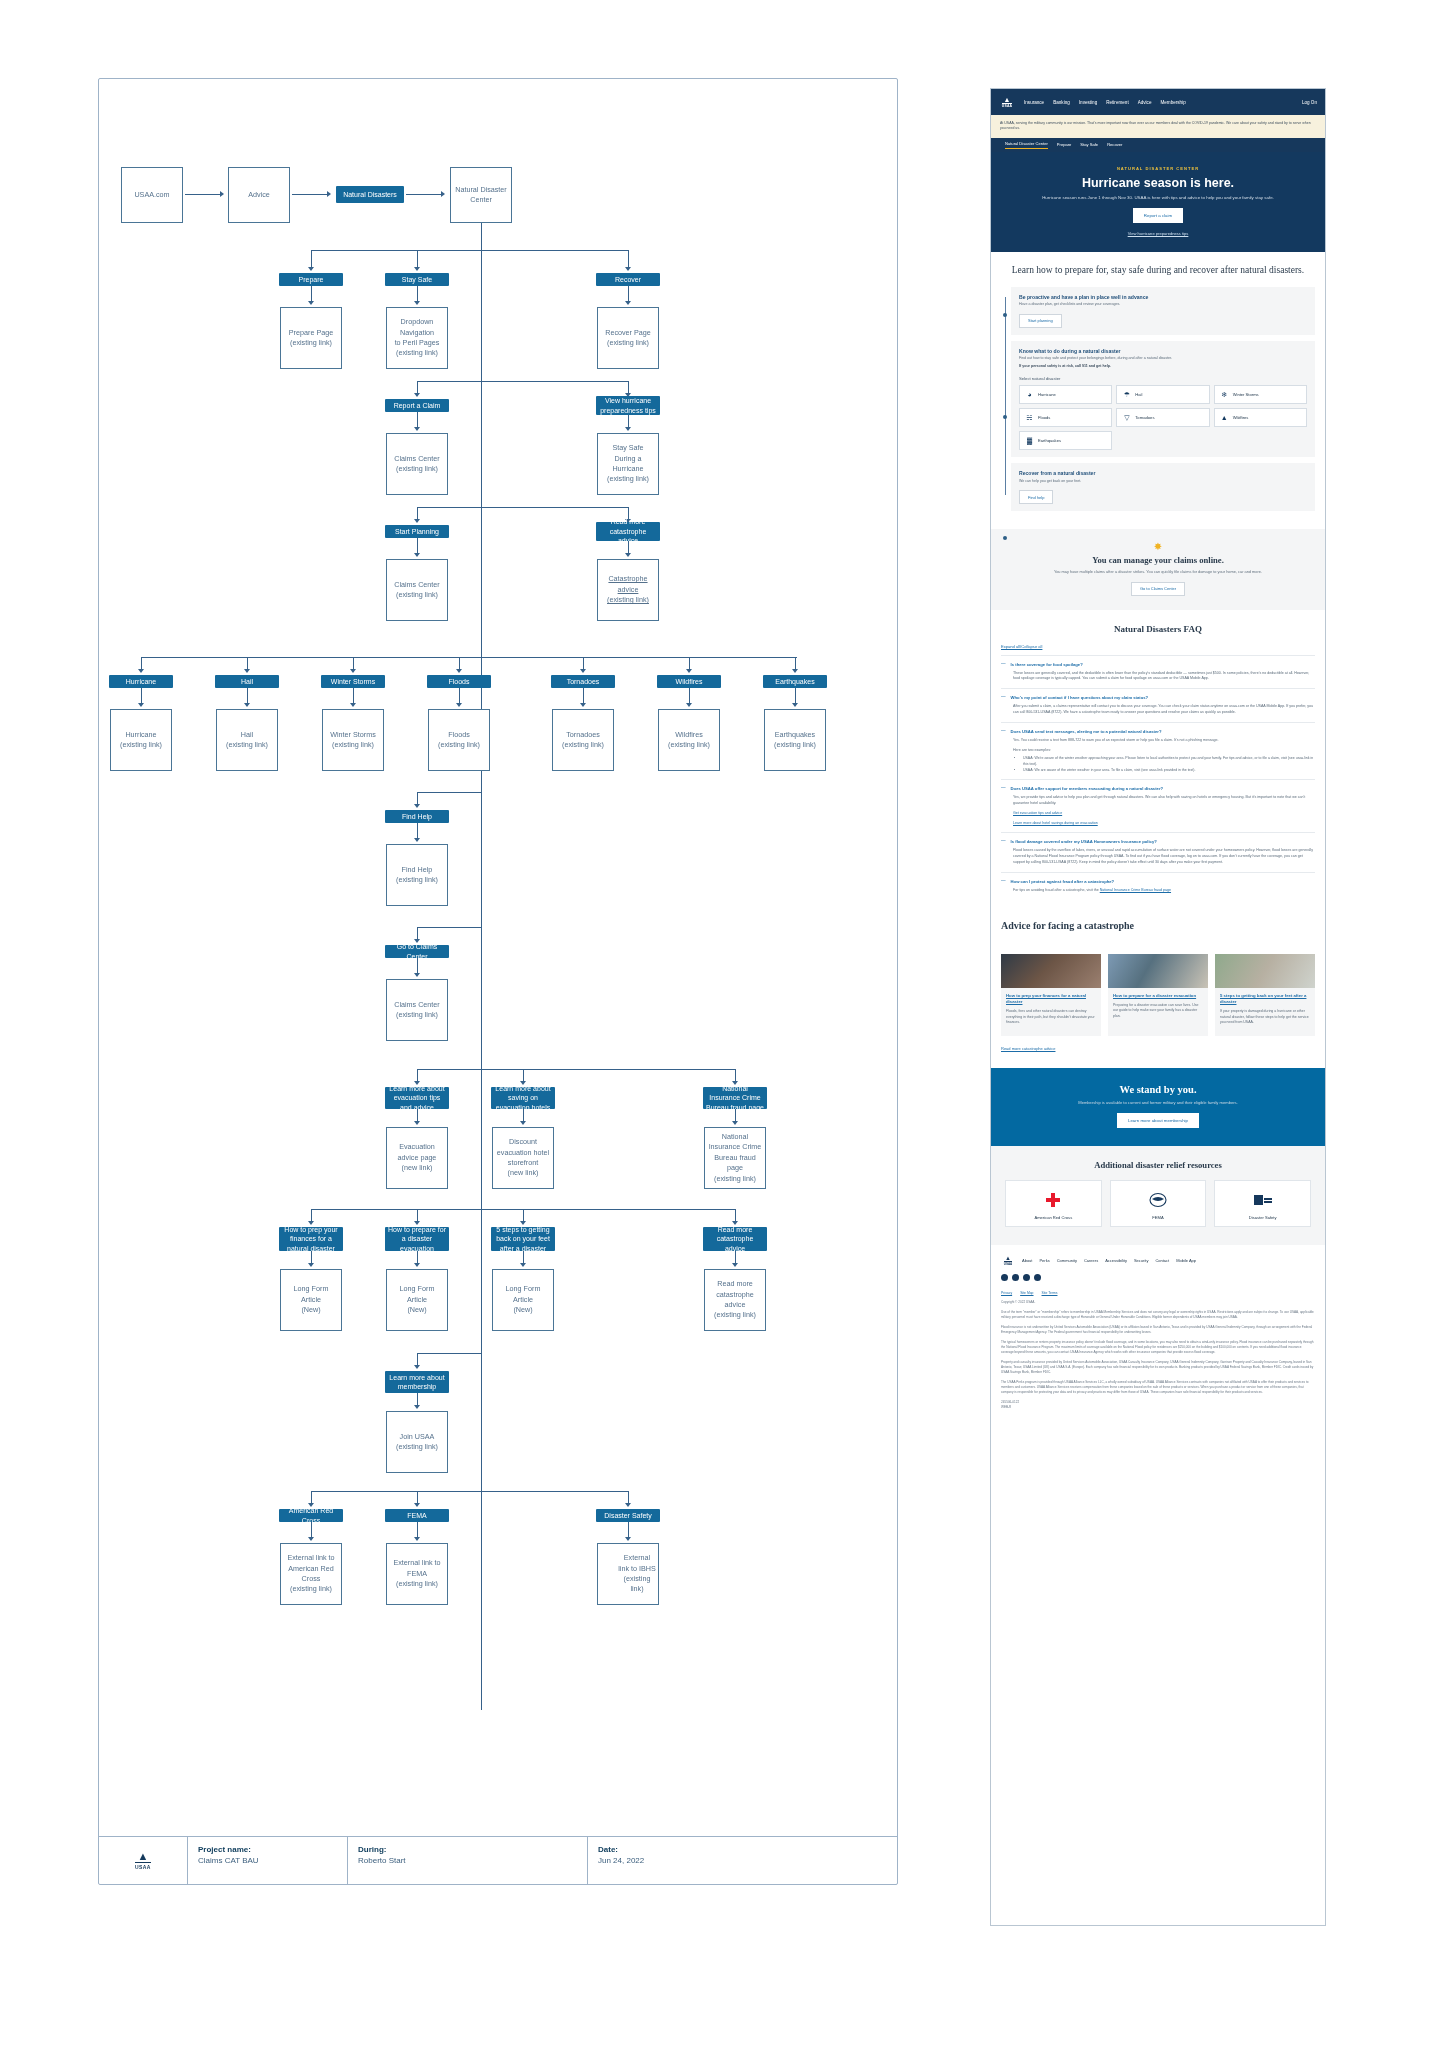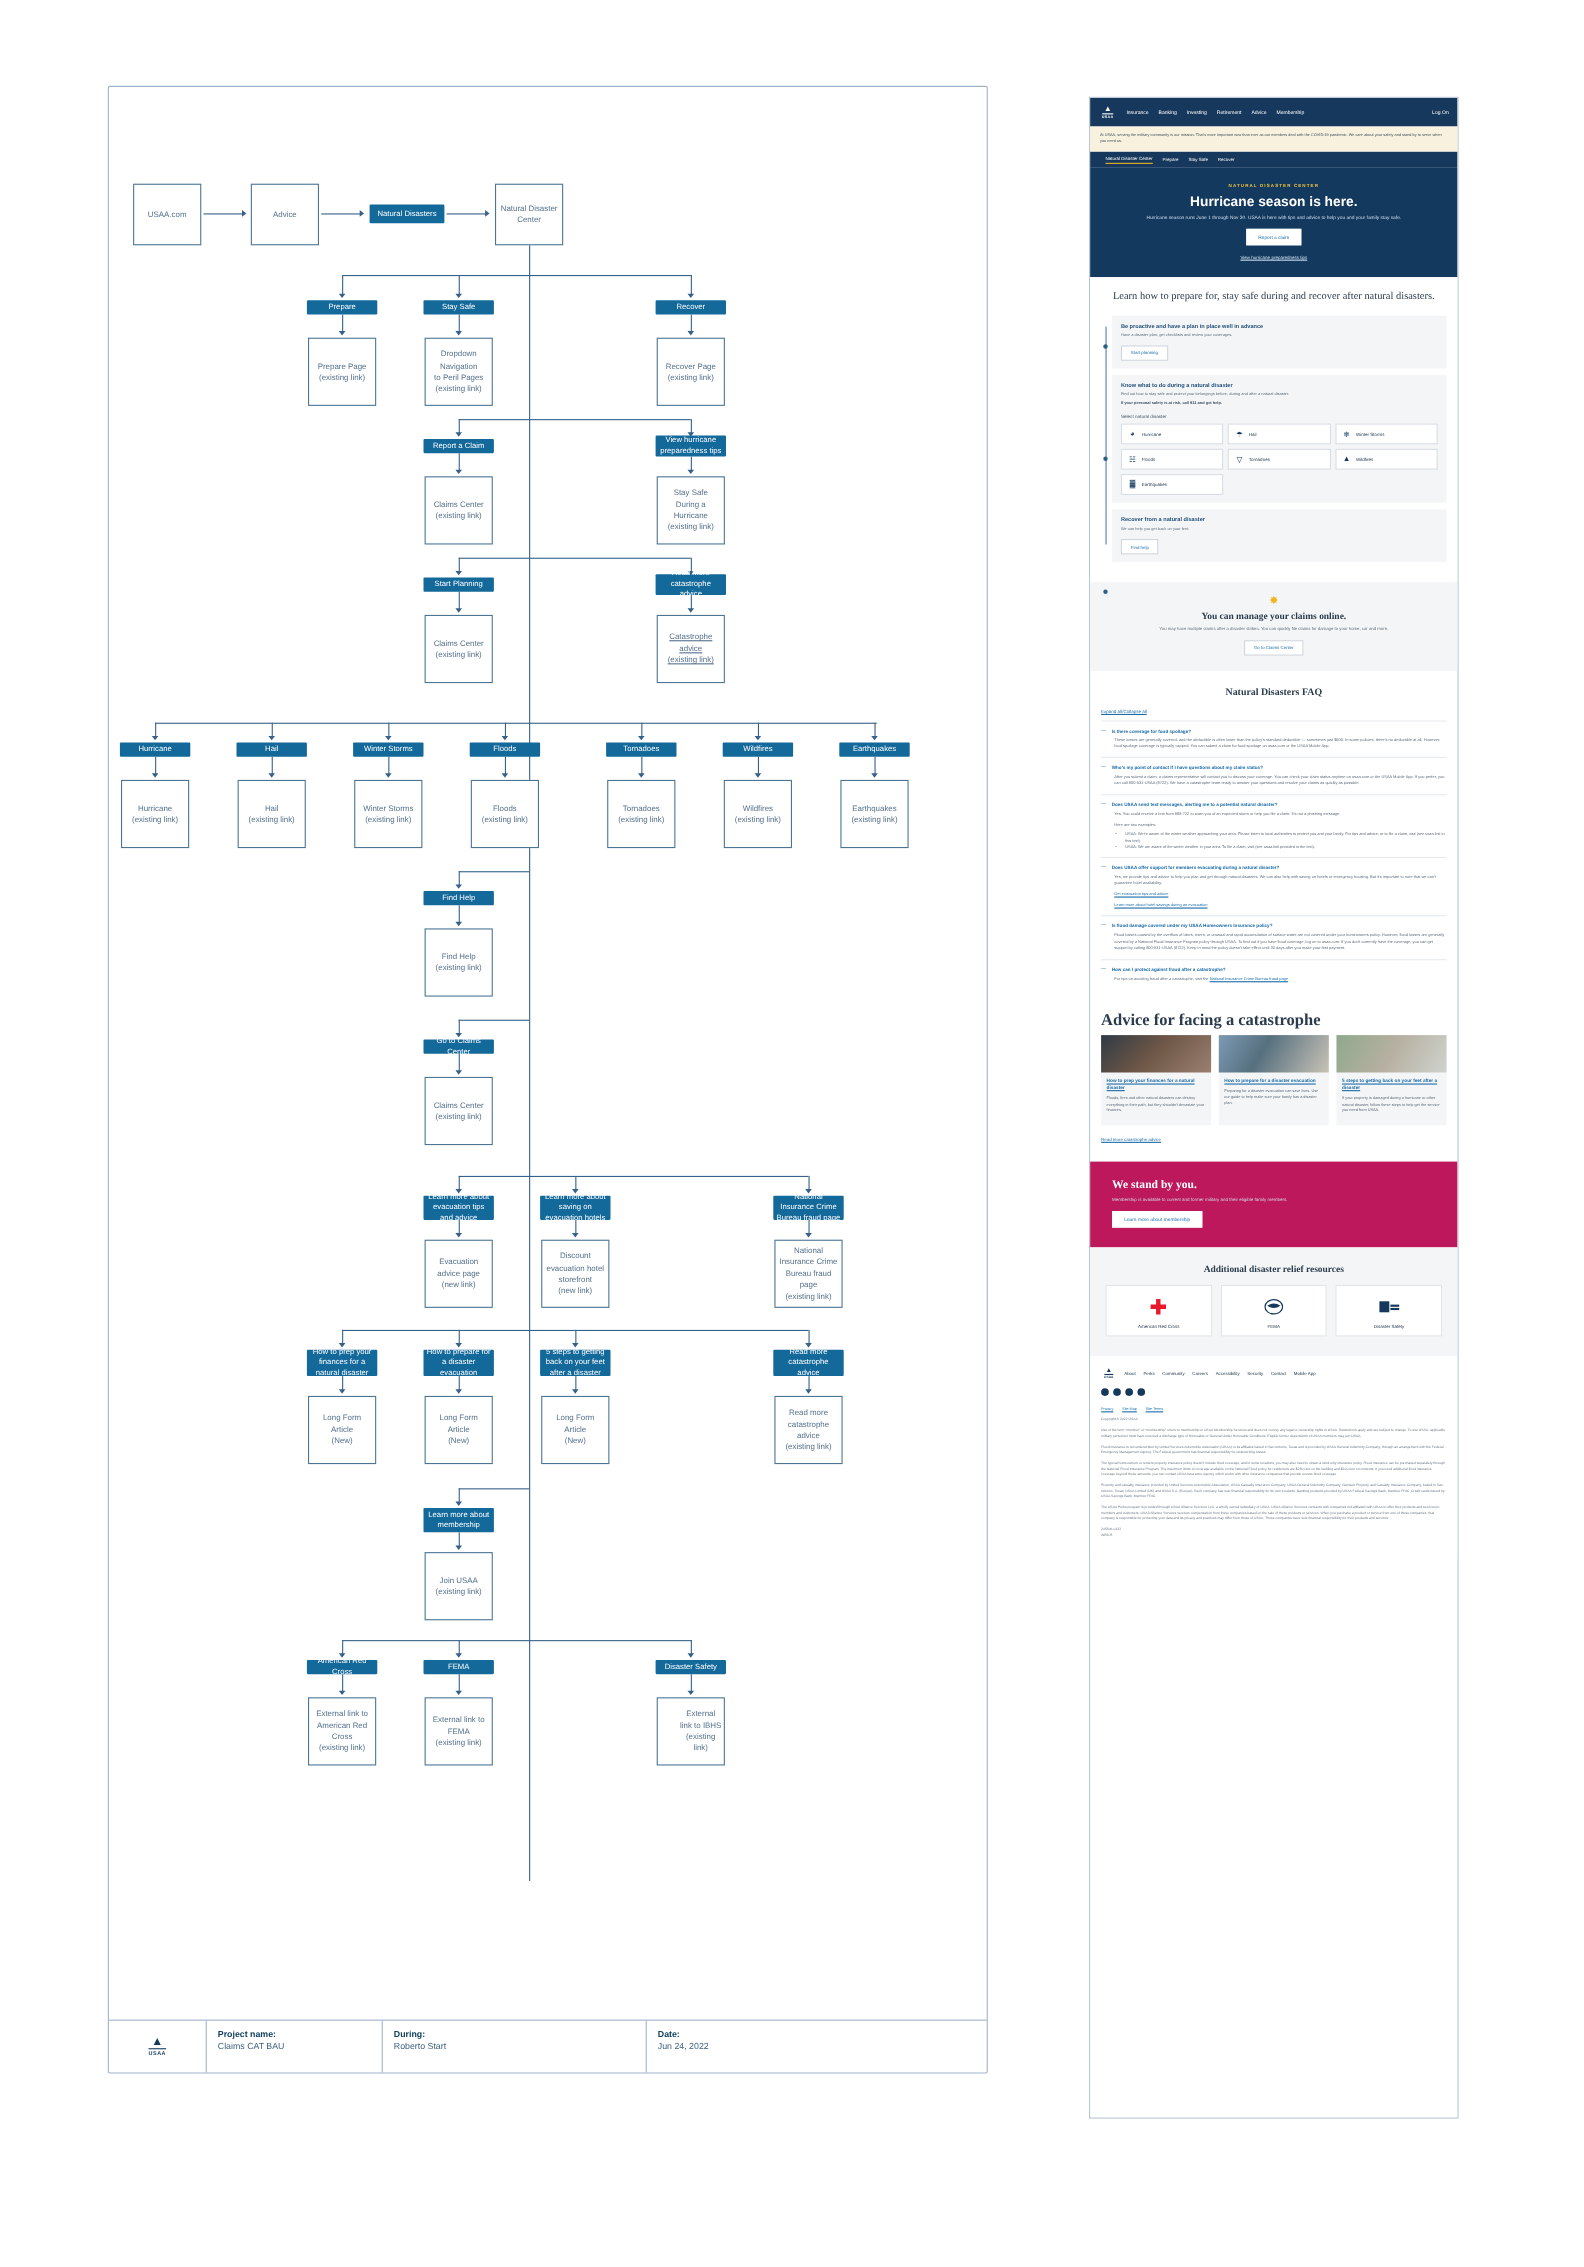--- a/index.html
+++ b/index.html
@@ -101,32 +101,32 @@
   .faq .exp{ display:block;color:#1b6ca8;font-size:4.1px;text-decoration:underline;margin:10px 0 6px;}
   .qa{ border-top:1px solid #e6eaee; padding:6px 0 6px;}
   .qa .q{ display:flex;gap:5px;align-items:flex-start;}
   .qa .dash{ color:#1b6ca8;font-size:4.6px;line-height:1;}
   .qa .qt{ color:#1b6ca8;font-size:4.2px;font-weight:bold;}
   .qa .a{ font-size:3.6px;color:#5b6b7a;line-height:1.62;margin:4px 0 0 12px;}
   .qa ul{ margin:3px 0 0 22px;}
   .qa li{ font-size:3.5px;color:#5b6b7a;line-height:1.6;}
   .qa a.il{ color:#1b6ca8;text-decoration:underline;}
   .adv{ padding:10px 10px 14px;}
-  .adv h2{ font-family:"Liberation Serif",serif;font-size:15px;color:#2a3b4c;margin-bottom:4px;}
+  .adv h2{ font-family:"Liberation Serif",serif;font-size:10px;color:#2a3b4c;margin-bottom:23px;}
   .adv-grid{ display:grid;grid-template-columns:repeat(3,1fr);gap:7px;}
   .acard{ background:#f4f5f6; }
   .athumb{ height:34px; width:100%; }
   .a1{ background:linear-gradient(135deg,#2f3a46 0%,#6c5546 45%,#9b8070 100%);}
   .a2{ background:linear-gradient(120deg,#7d9ab4 0%,#56707f 40%,#c9c3b6 100%);}
   .a3{ background:linear-gradient(120deg,#8fa98c 0%,#b7b0a2 50%,#cfd3cd 100%);}
   .acard .body{ padding:5px 5px 10px;}
   .acard .ttl{ color:#1b6ca8;font-size:4.3px;font-weight:bold;text-decoration:underline;line-height:1.45;display:block;}
   .acard .dsc{ font-size:3.5px;color:#5d6c7a;line-height:1.6;margin-top:4px;}
   .adv .more{ display:inline-block;color:#1b6ca8;font-size:4px;text-decoration:underline;margin-top:10px;}
-  .stand{ background:#be185d; padding:16px 20px 18px; text-align:left;}
+  .stand{ background:#0369a1; padding:16px 20px 18px; text-align:center;}
   .stand h2{ font-family:"Liberation Serif",serif;color:#fff;font-size:10.5px;}
   .stand p{ color:#cdd9e4;font-size:4.1px;line-height:1.6;margin-top:5px;}
   .addl{ background:#f4f5f6; padding:14px 14px 18px; text-align:center;}
   .addl h2{ font-family:"Liberation Serif",serif;font-size:8.6px;color:#2a3b4c;margin-bottom:10px;}
   .res-grid{ display:grid;grid-template-columns:repeat(3,1fr);gap:8px;}
   .res{ background:#fff;border:1px solid #e0e5ea;padding:8px 4px 6px;}
   .res .ic{ height:22px;display:flex;align-items:center;justify-content:center;}
   .res .nm{ font-size:4.1px;color:#22384c;margin-top:4px;}
   .foot{ background:#fff;padding:10px 10px 14px;}
   .foot-nav{ display:flex;align-items:center;gap:7px;flex-wrap:wrap;}

